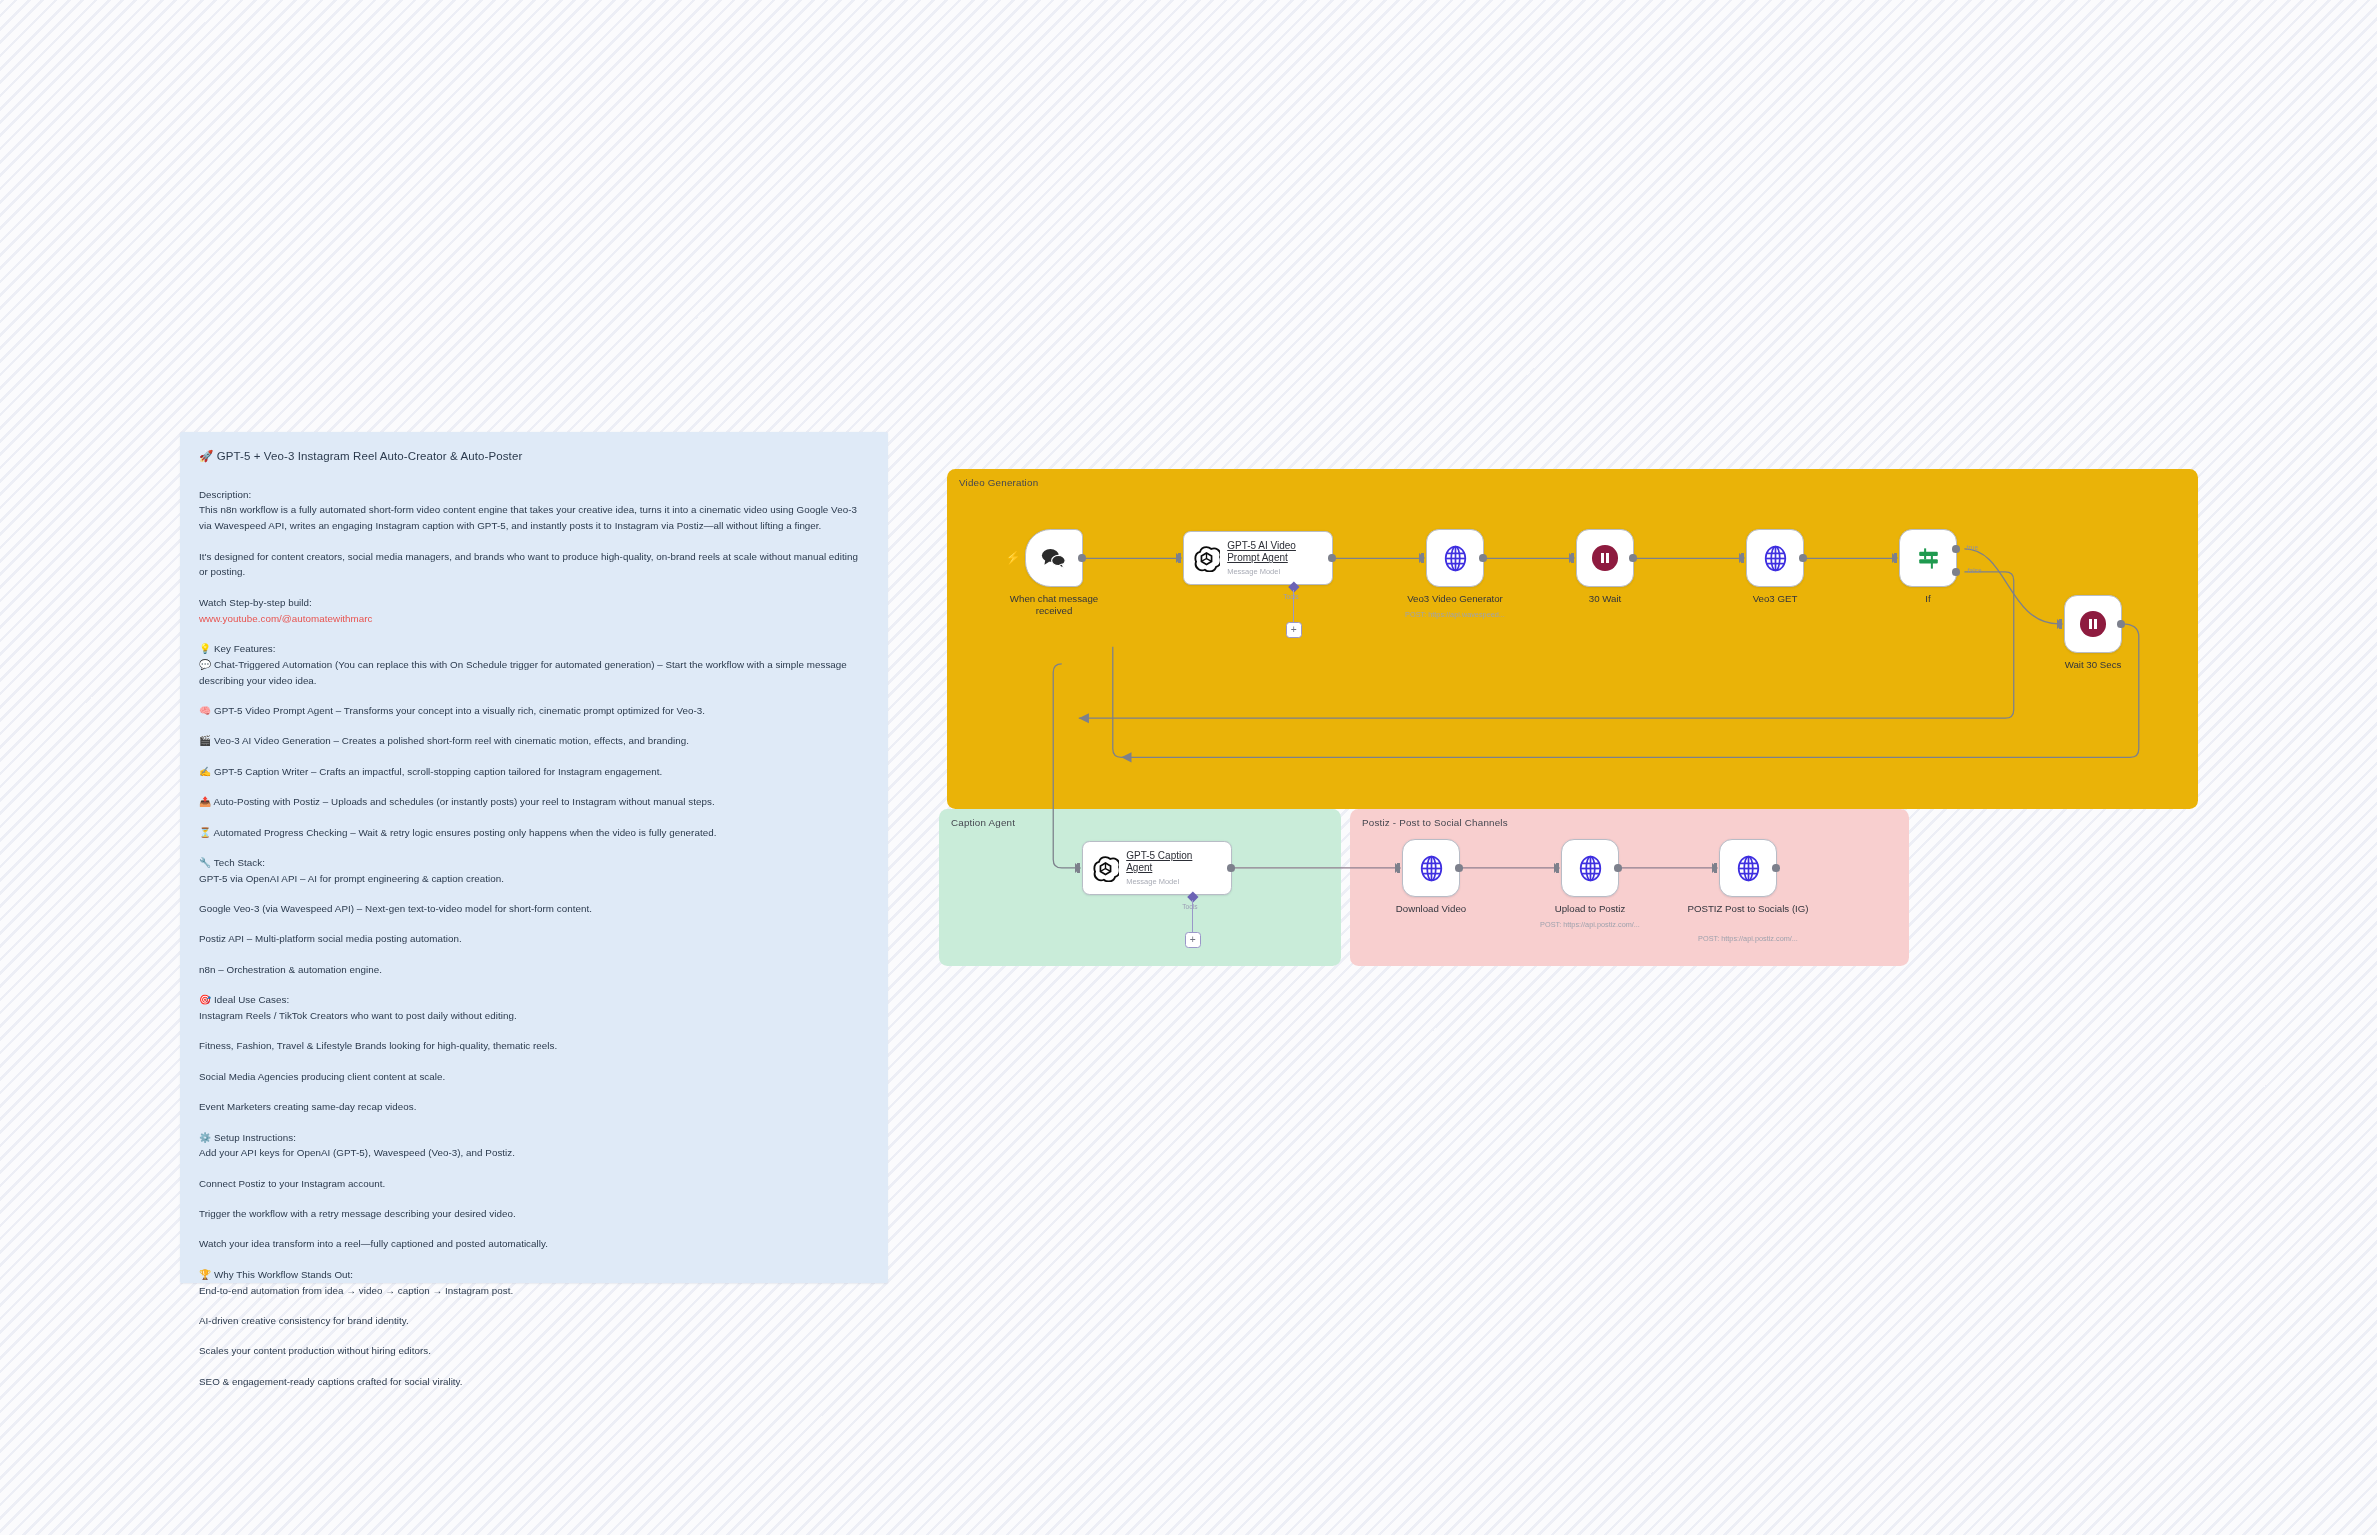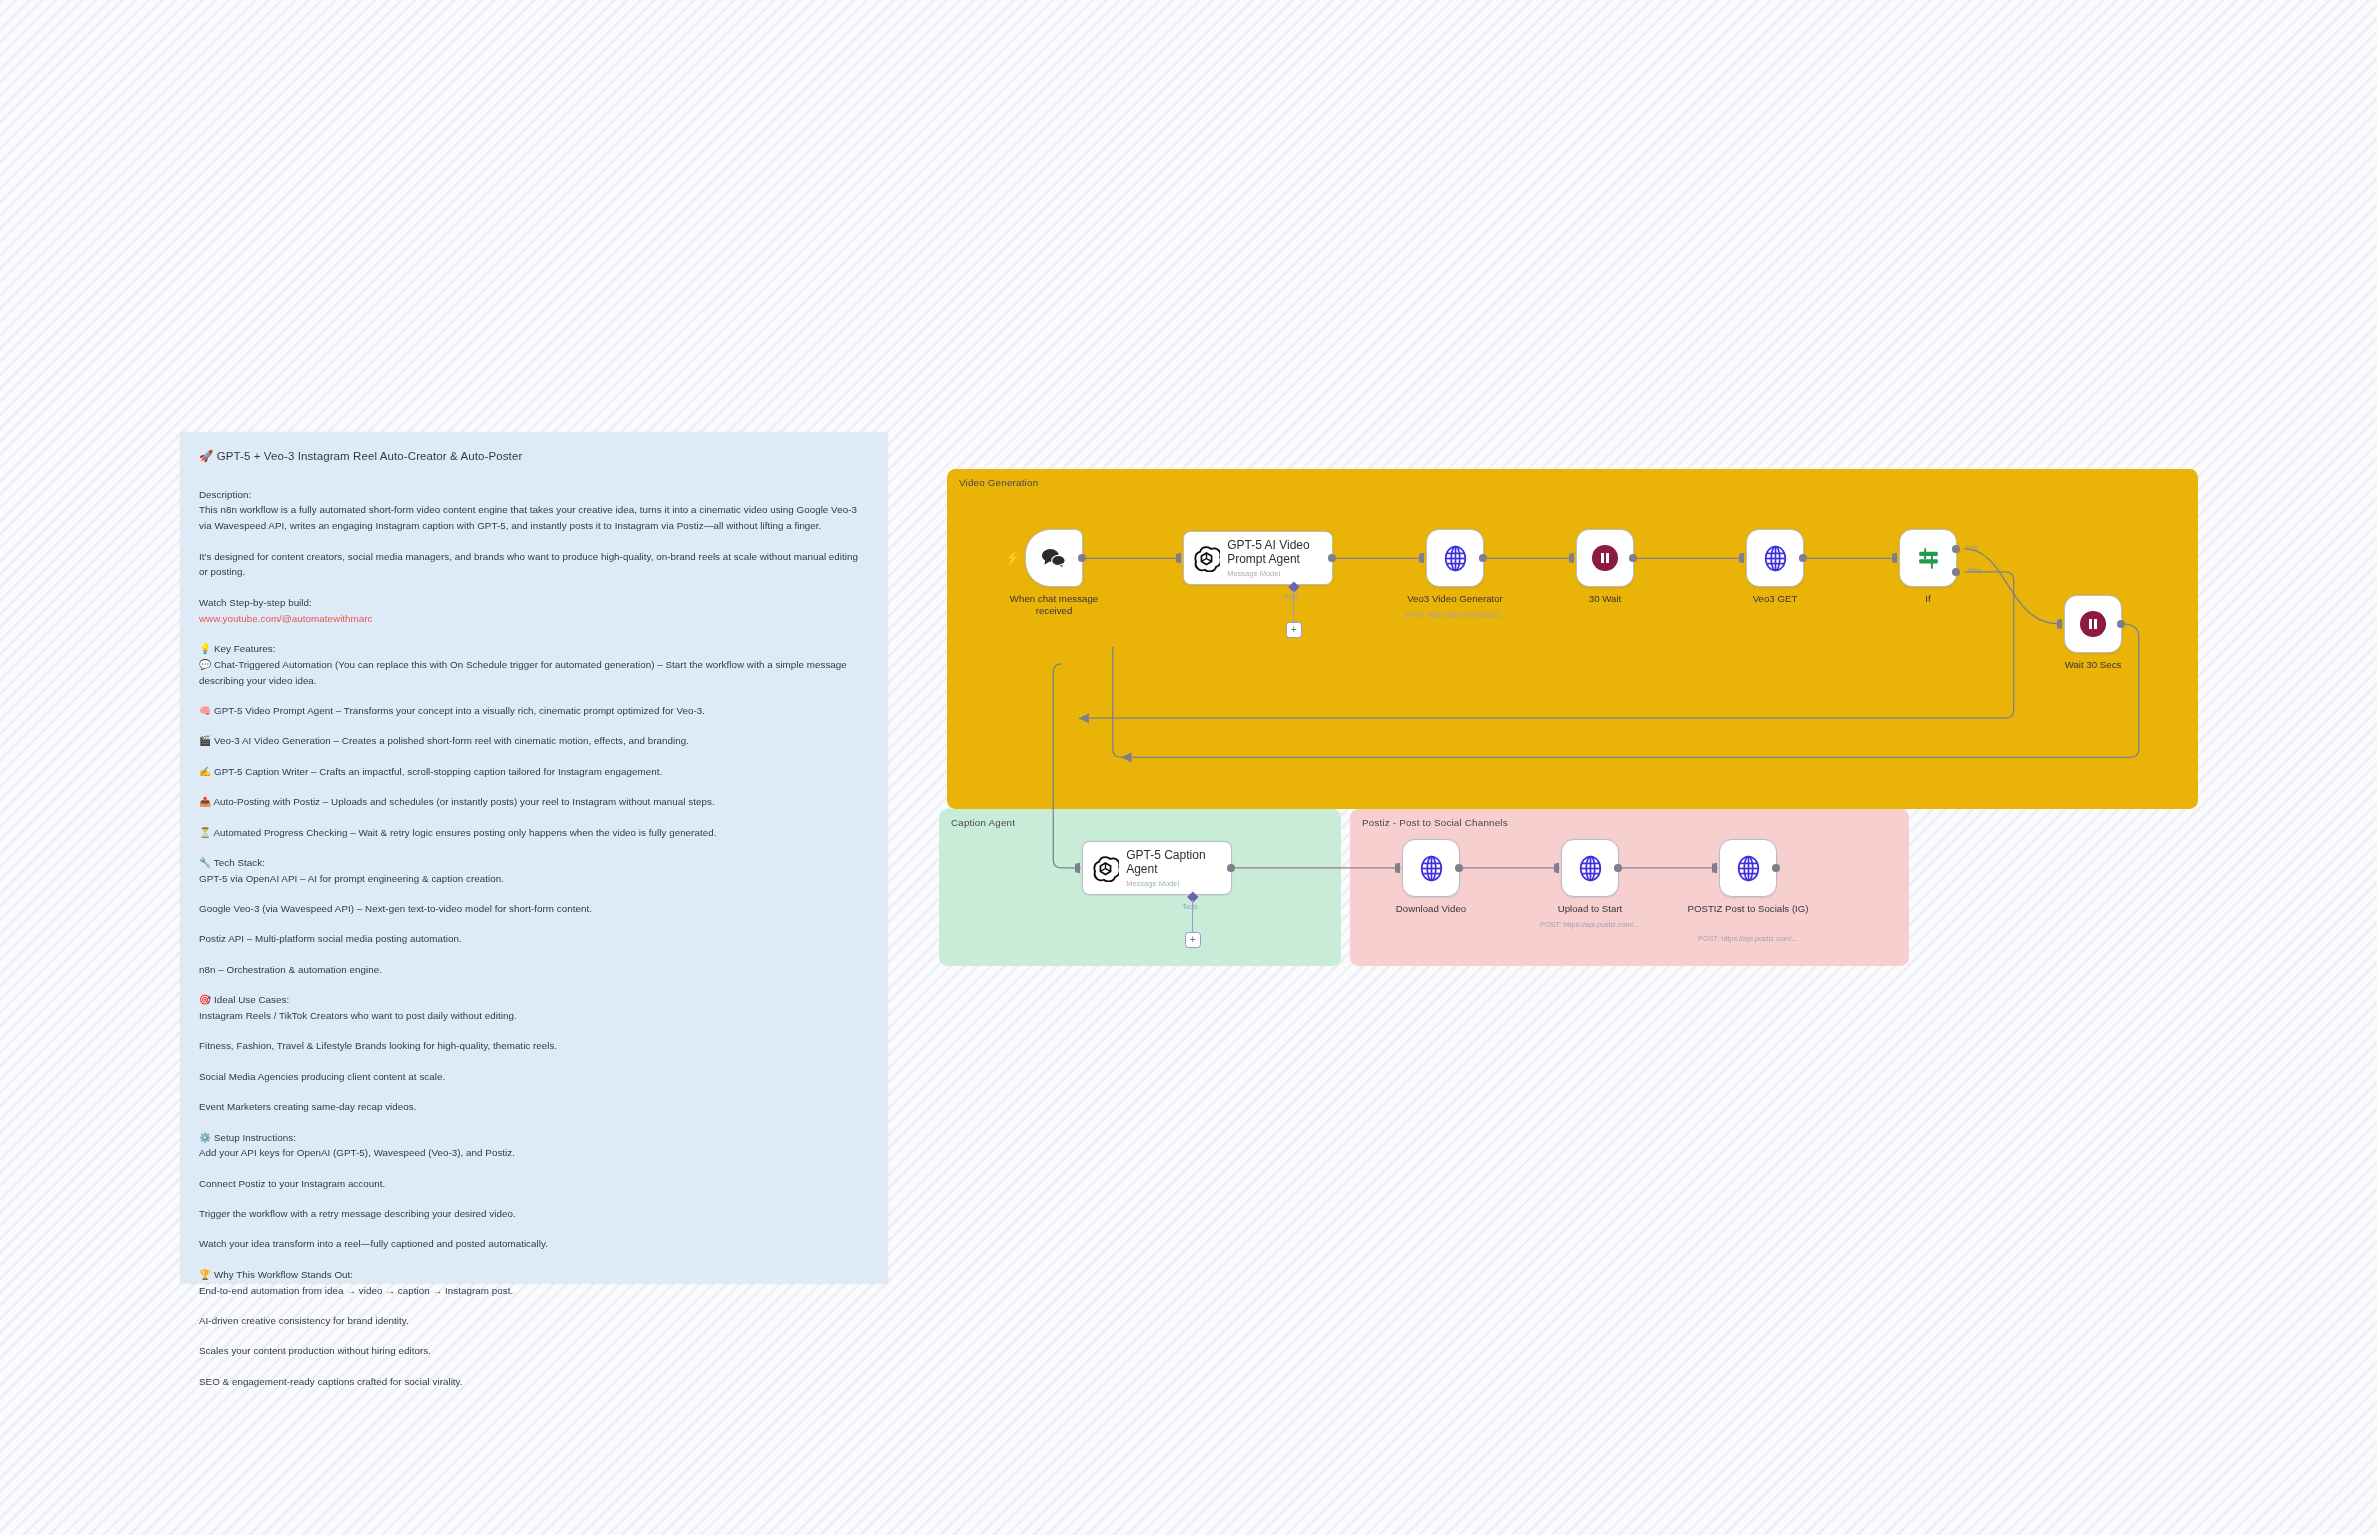--- a/index.html
+++ b/index.html
@@ -114,22 +114,23 @@
   
   .node.agent {
     width: 150px; height: 54px;
     border-radius: 7.7px;
     justify-content: flex-start;
     padding: 0 8.5px;
     gap: 7.7px;
   }
   .agent-text { display: flex; flex-direction: column; justify-content: center; }
   .agent-title {
-    font-size: 12px; color: #2c2e36; line-height: 1.2;
+    font-size: 10px; color: #2c2e36; line-height: 1.2;
     max-width: 92px;
+    text-decoration: underline;
   }
   .agent-subtitle {
     font-size: 7.5px; color: #a9acb6; margin-top: 2.6px;
   }
 
   
   .port {
     position: absolute;
     width: 7.7px; height: 7.7px;
     background: #7d808c;
@@ -451,21 +452,21 @@
     <svg width="29" height="29" viewBox="0 0 34 34">
       <ellipse cx="17" cy="17" rx="11.5" ry="14" fill="none" stroke="#3f2fe0" stroke-width="2"></ellipse>
       <ellipse cx="17" cy="17" rx="5" ry="14" fill="none" stroke="#3f2fe0" stroke-width="2"></ellipse>
       <line x1="17" y1="3" x2="17" y2="31" stroke="#3f2fe0" stroke-width="2"></line>
       <line x1="6" y1="11" x2="28" y2="11" stroke="#3f2fe0" stroke-width="2"></line>
       <line x1="6" y1="23" x2="28" y2="23" stroke="#3f2fe0" stroke-width="2"></line>
       <line x1="5.5" y1="17" x2="28.5" y2="17" stroke="#3f2fe0" stroke-width="2"></line>
     </svg>
   </span>
   <span class="port out"></span>
-  <span class="node-caption">Upload to Start</span>
+  <span class="node-caption">Upload to Postiz</span>
   <span class="node-sub" style="top:80px">POST: https://api.postiz.com/...</span>
 </div>
 
 <div class="node" style="left:1719px; top:839px;">
   <span class="in-arrow"></span>
   <span class="icon-globe">
     <svg width="29" height="29" viewBox="0 0 34 34">
       <ellipse cx="17" cy="17" rx="11.5" ry="14" fill="none" stroke="#3f2fe0" stroke-width="2"></ellipse>
       <ellipse cx="17" cy="17" rx="5" ry="14" fill="none" stroke="#3f2fe0" stroke-width="2"></ellipse>
       <line x1="17" y1="3" x2="17" y2="31" stroke="#3f2fe0" stroke-width="2"></line>

